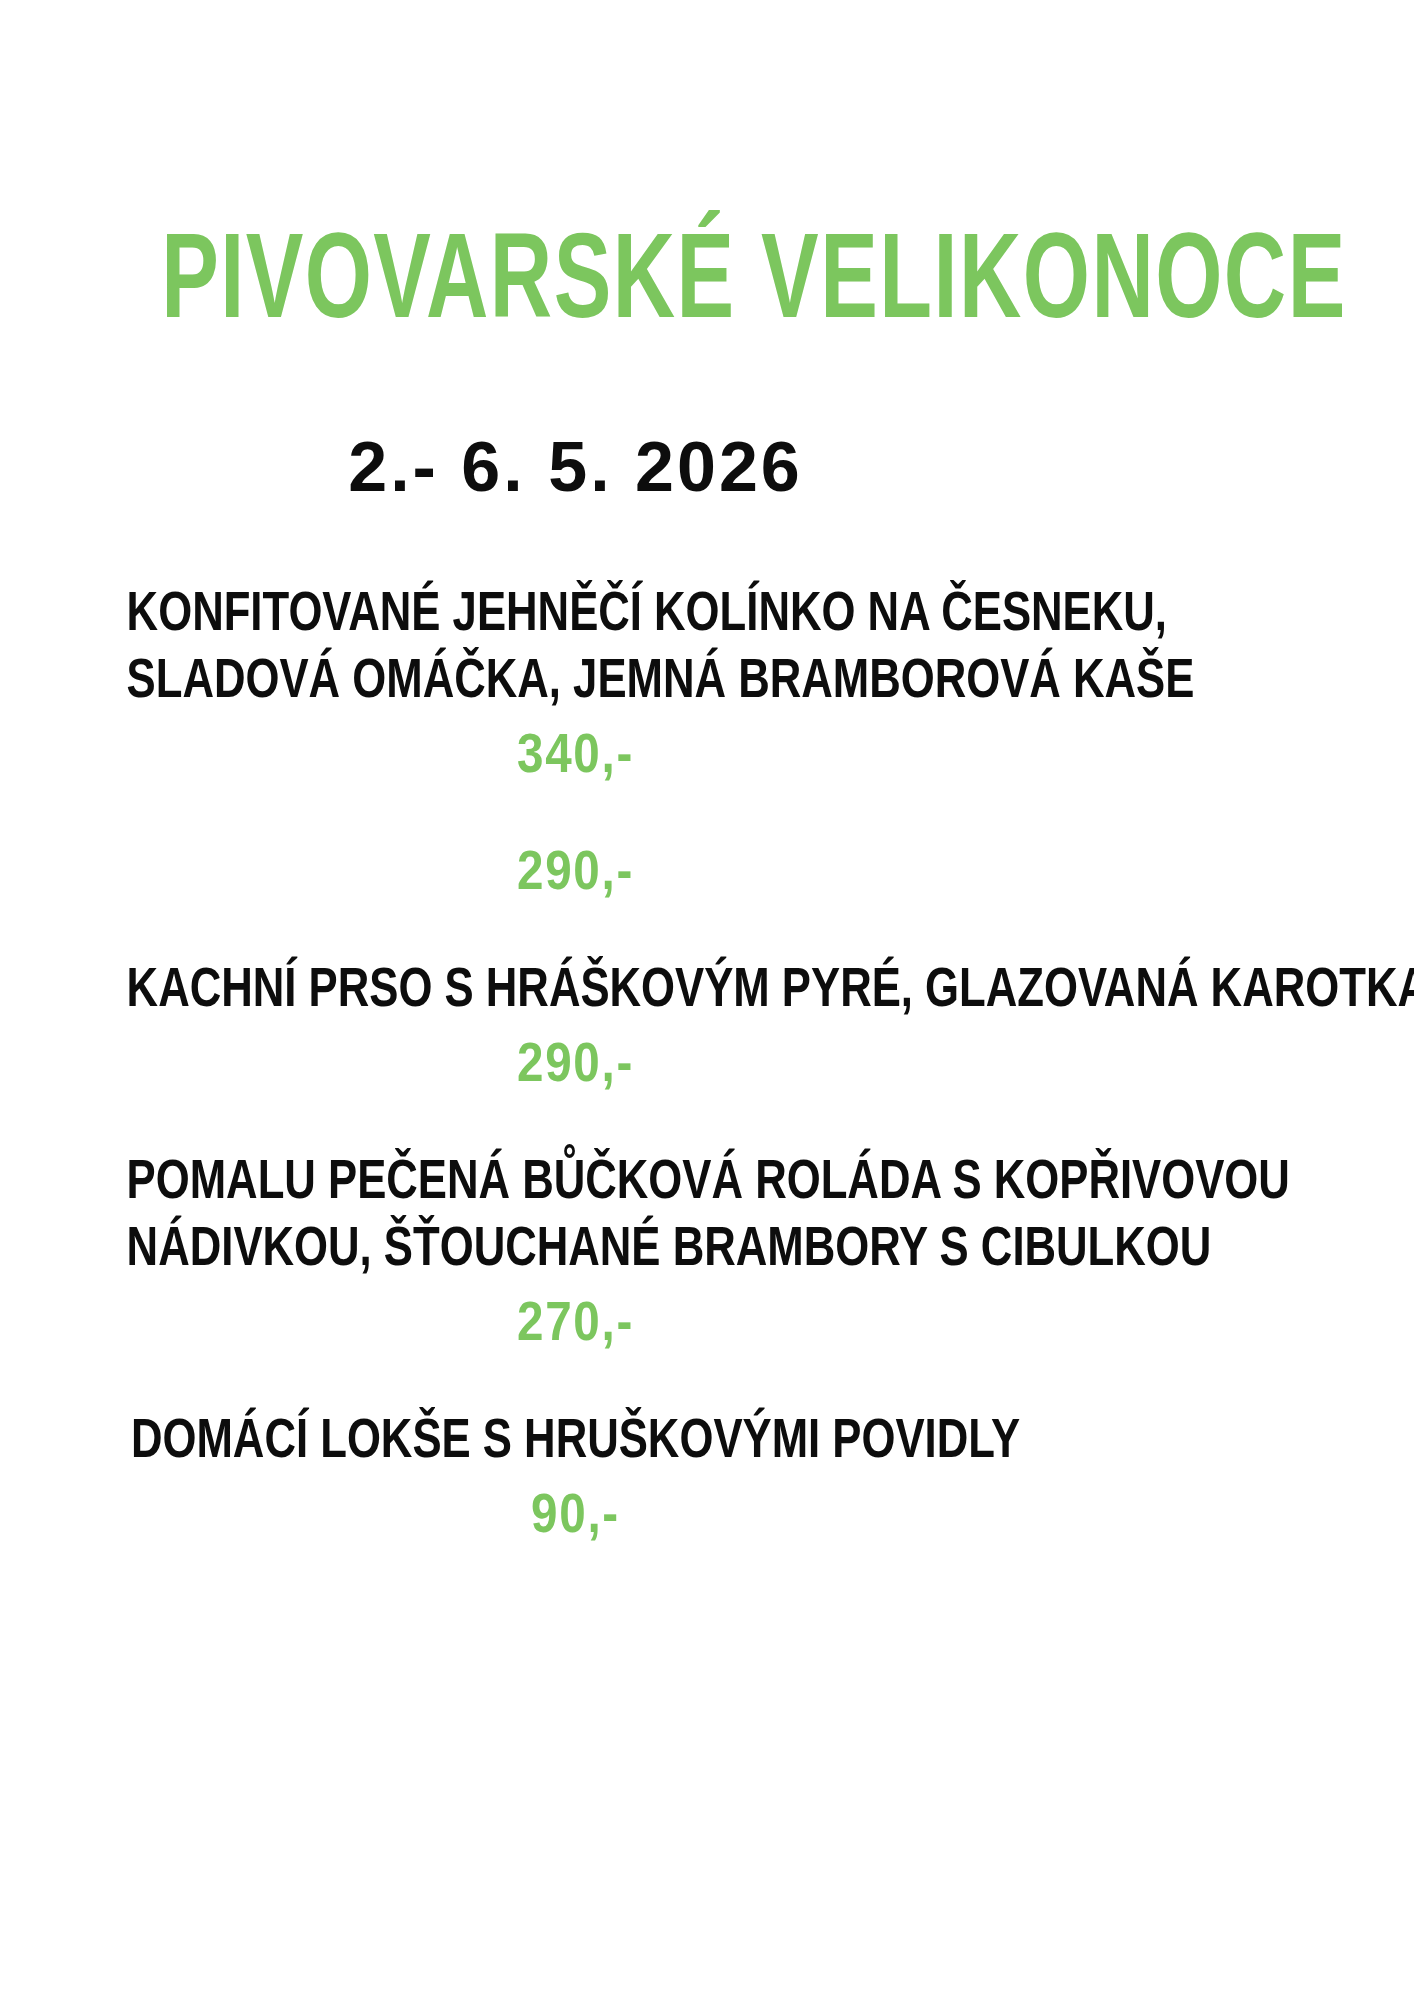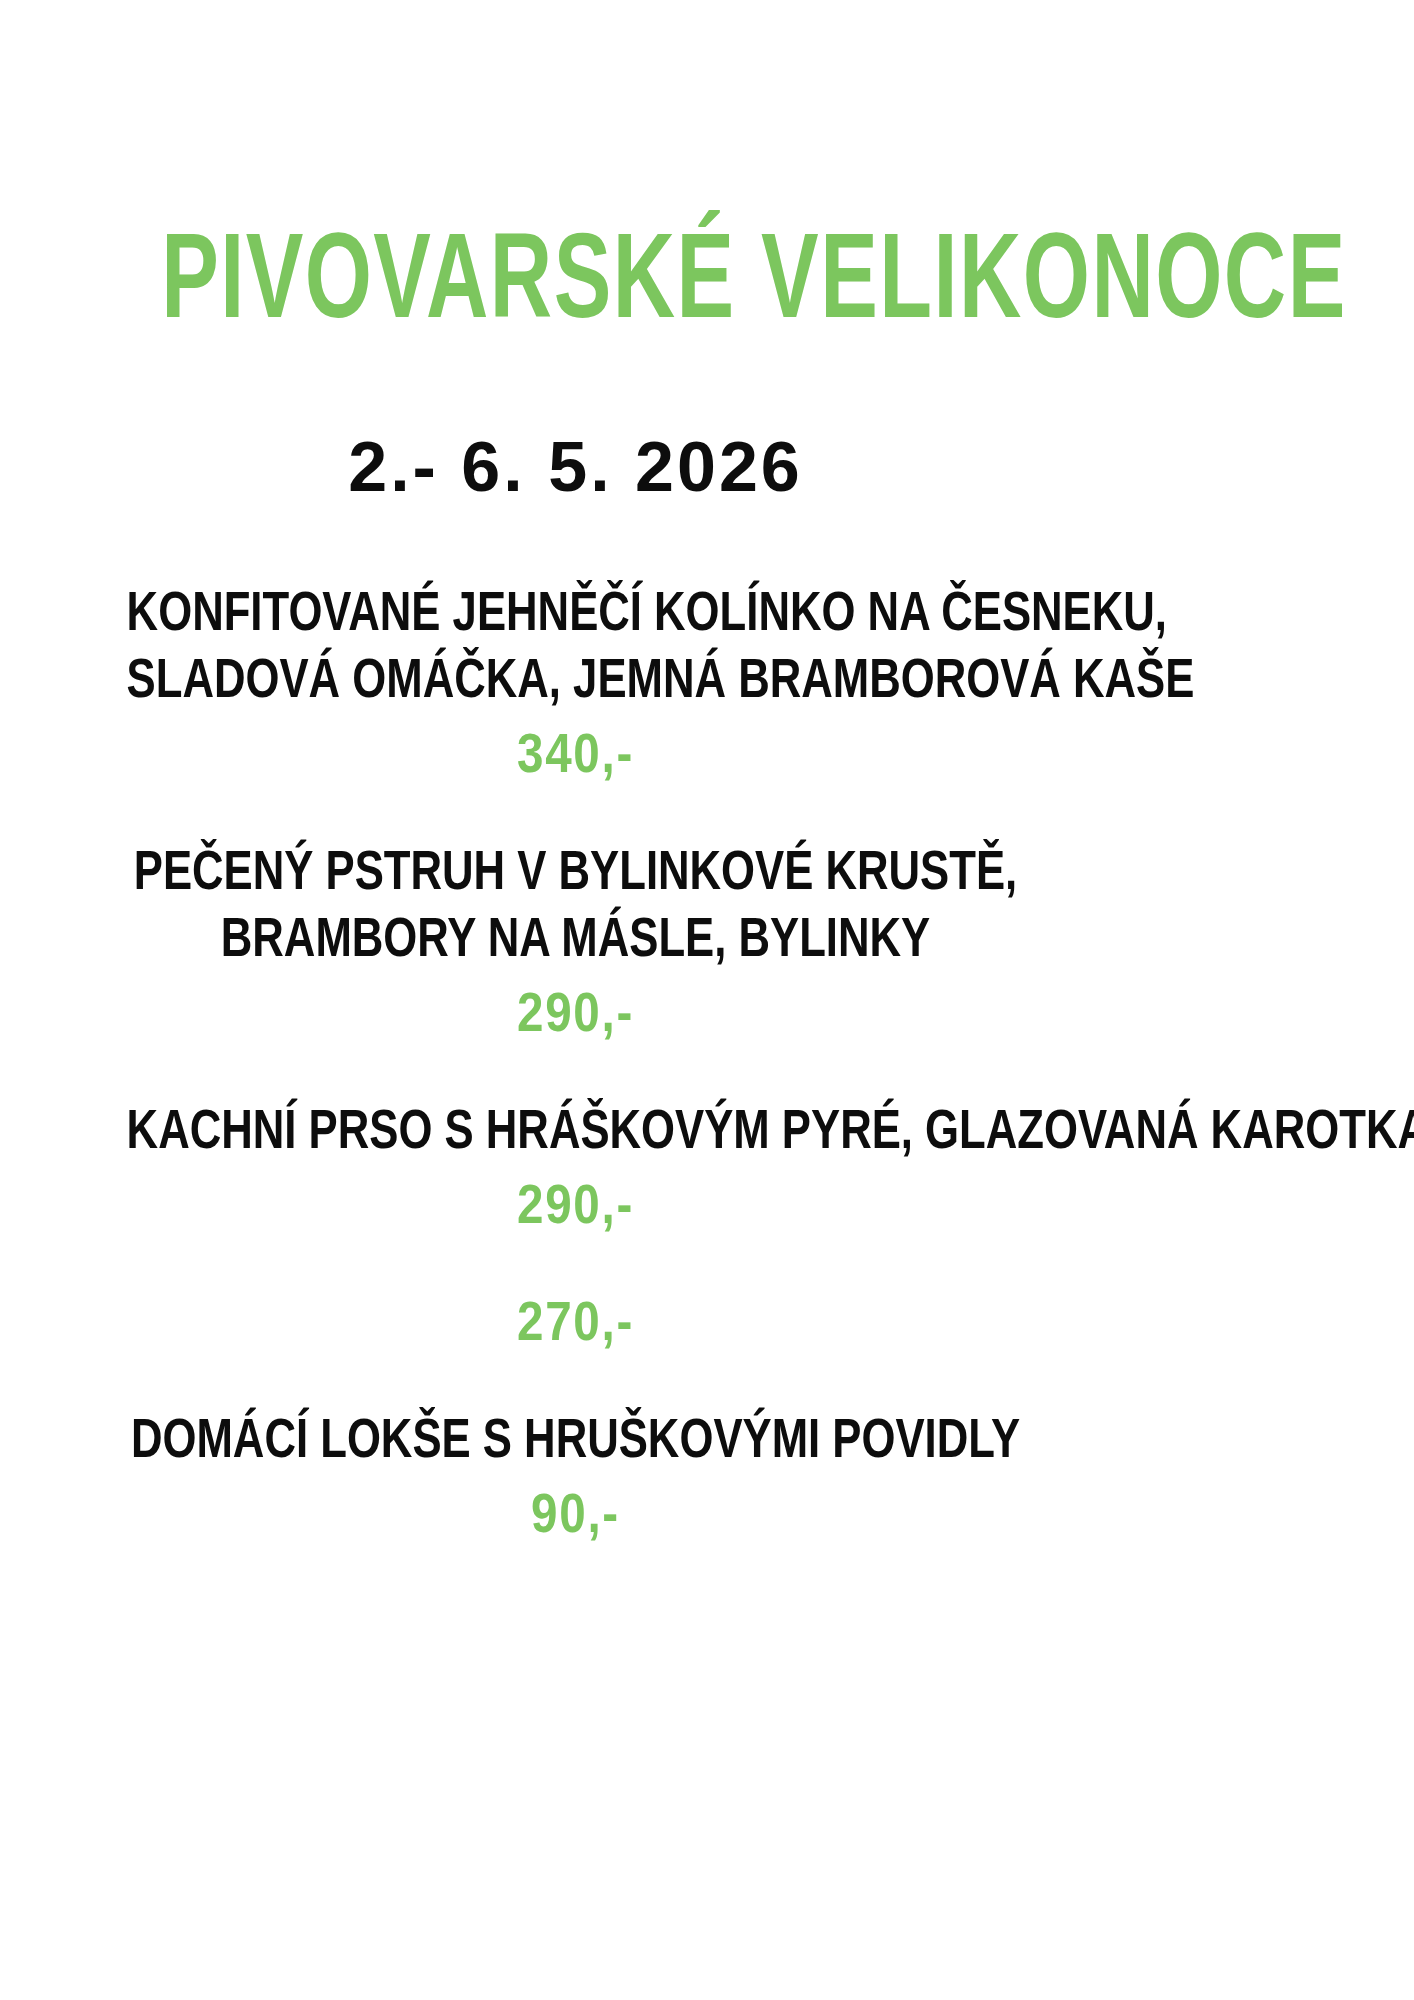--- a/index.html
+++ b/index.html
@@ -84,35 +84,35 @@
   <div class="items">
   <section class="item">
     <div class="item-name">
           <div class="line">KONFITOVANÉ JEHNĚČÍ KOLÍNKO NA ČESNEKU,</div>
           <div class="line">SLADOVÁ OMÁČKA, JEMNÁ BRAMBOROVÁ KAŠE</div>
         </div>
     <div class="item-price">340,-</div>
   </section>
 
   <section class="item">
-    <div class="item-name">
-          <div class="line">PEČENÝ PSTRUH V BYLINKOVÉ KRUSTĚ,</div>
-          <div class="line">BRAMBORY NA MÁSLE, BYLINKY</div>
-        </div>
     <div class="item-price">290,-</div>
   </section>
 
   <section class="item">
     <div class="item-name">
           <div class="line">KACHNÍ PRSO S HRÁŠKOVÝM PYRÉ, GLAZOVANÁ KAROTKA</div>
         </div>
     <div class="item-price">290,-</div>
   </section>
 
   <section class="item">
+    <div class="item-name">
+          <div class="line">POMALU PEČENÁ BŮČKOVÁ ROLÁDA S KOPŘIVOVOU</div>
+          <div class="line">NÁDIVKOU, ŠŤOUCHANÉ BRAMBORY S CIBULKOU</div>
+        </div>
     <div class="item-price">270,-</div>
   </section>
 
   <section class="item">
     <div class="item-name">
           <div class="line">DOMÁCÍ LOKŠE S HRUŠKOVÝMI POVIDLY</div>
         </div>
     <div class="item-price">90,-</div>
   </section>
 </div>

